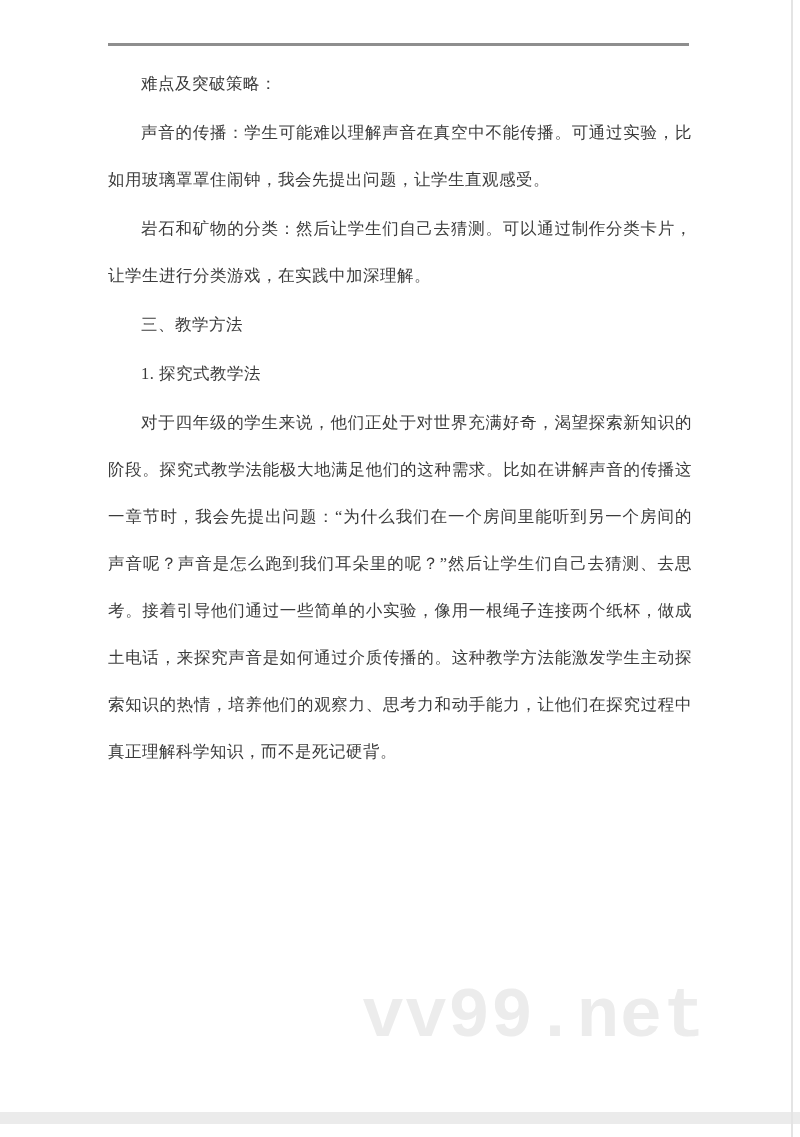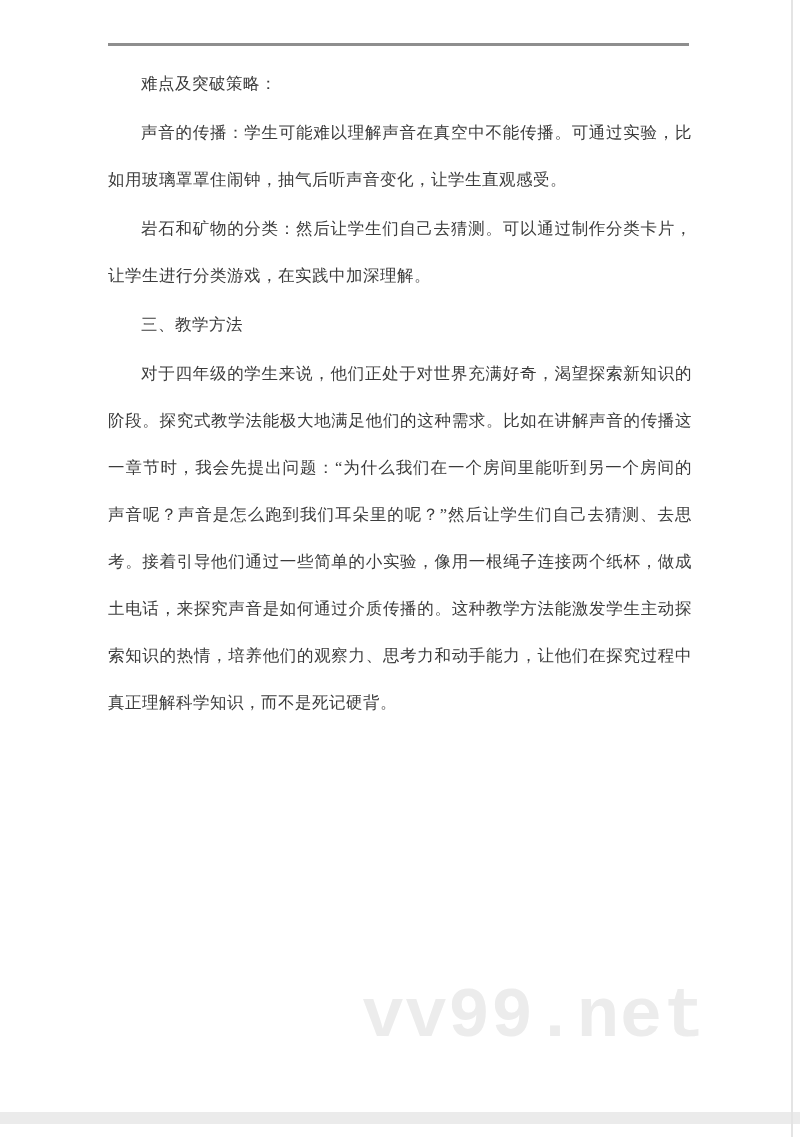--- a/index.html
+++ b/index.html
@@ -67,23 +67,24 @@
 </style>
 </head>
 <body>
 
 <div class="screen">
 
   <div class="top-divider"></div>
 
   <div class="doc-body">
     <p>难点及突破策略：</p>
-    <p>声音的传播：学生可能难以理解声音在真空中不能传播。可通过实验，比如用玻璃罩罩住闹钟，抽气后听声音变化，让学生直观感受。</p>
+    <p>声音的传播：学生可能难以理解声音在真空中不能传播。可通过实验，比如用玻璃罩罩住闹钟，我会先提出问题，让学生直观感受。</p>
     <p>岩石和矿物的分类：然后让学生们自己去猜测。可以通过制作分类卡片，让学生进行分类游戏，在实践中加深理解。</p>
     <p>三、教学方法</p>
+    <p>1. 探究式教学法</p>
     <p>对于四年级的学生来说，他们正处于对世界充满好奇，渴望探索新知识的阶段。探究式教学法能极大地满足他们的这种需求。比如在讲解声音的传播这一章节时，我会先提出问题：“为什么我们在一个房间里能听到另一个房间的声音呢？声音是怎么跑到我们耳朵里的呢？”然后让学生们自己去猜测、去思考。接着引导他们通过一些简单的小实验，像用一根绳子连接两个纸杯，做成土电话，来探究声音是如何通过介质传播的。这种教学方法能激发学生主动探索知识的热情，培养他们的观察力、思考力和动手能力，让他们在探究过程中真正理解科学知识，而不是死记硬背。</p>
   </div>
 
   <div class="watermark">vv99.net</div>
 
   <div class="page-gap"></div>
 
   <div class="edge-line"></div>
 
 </div>

